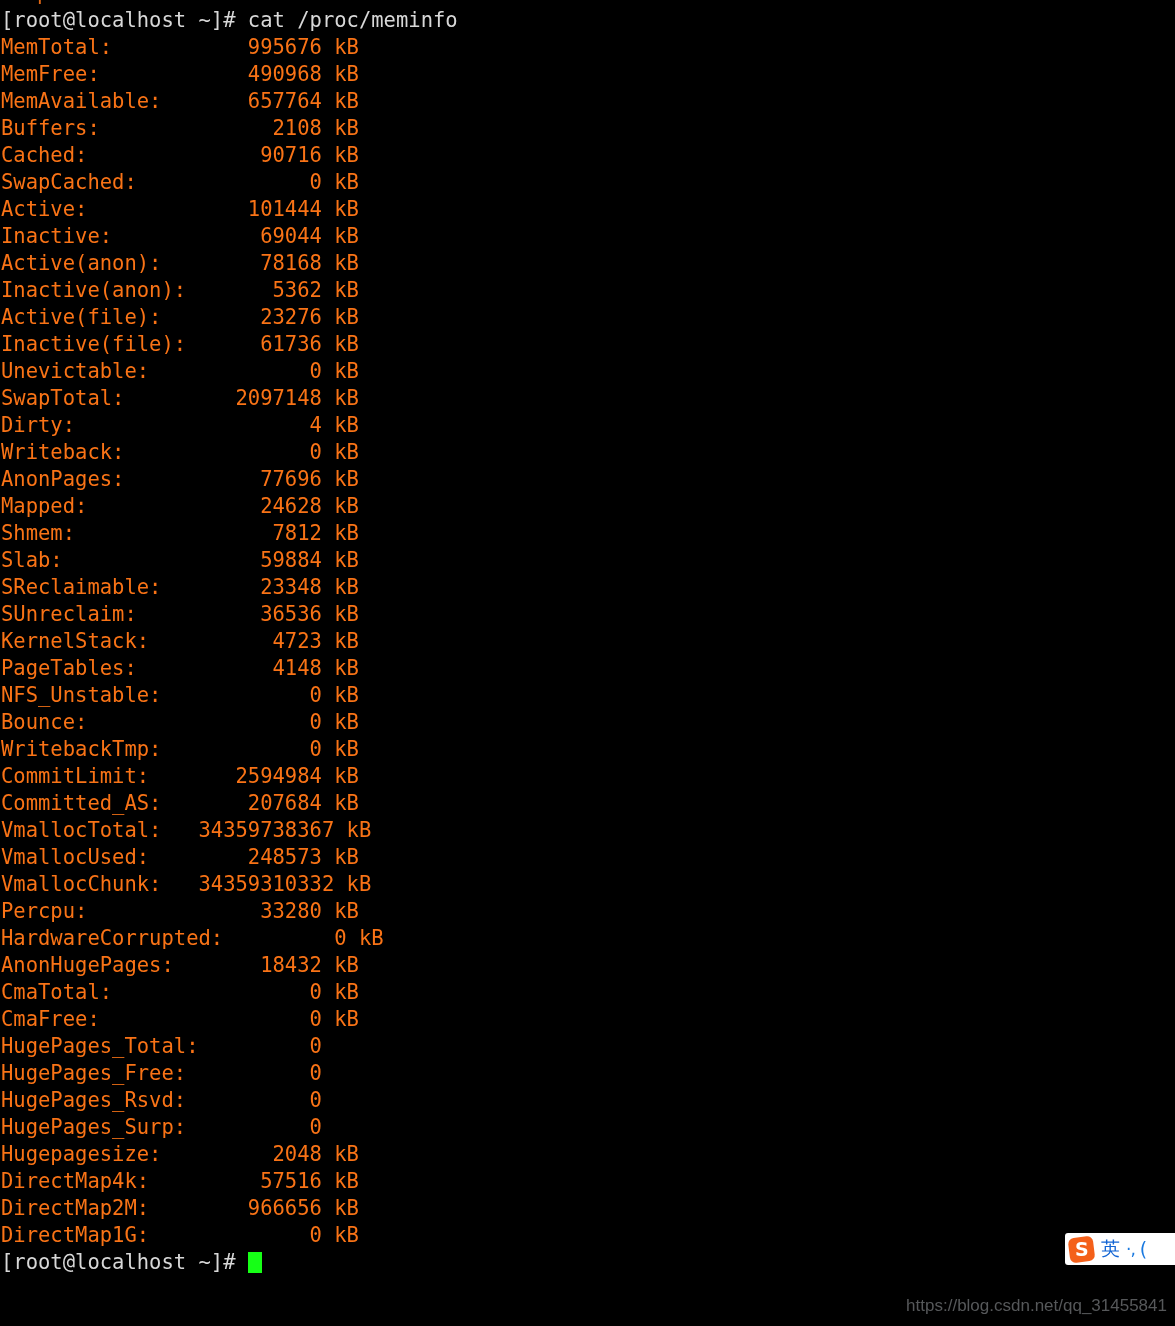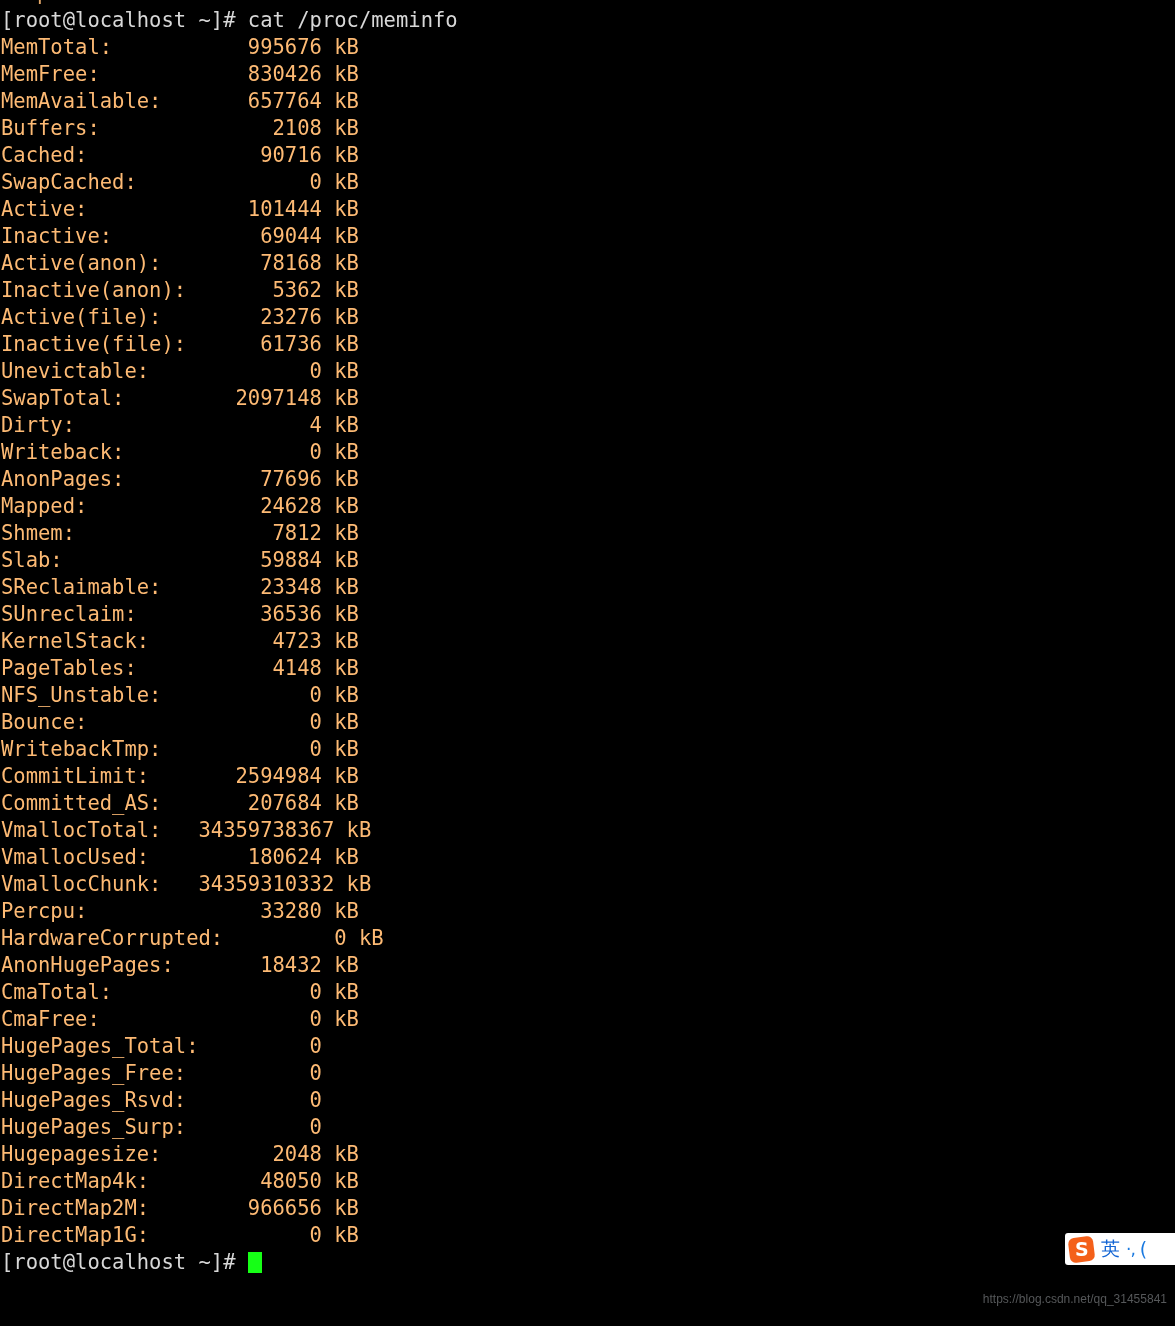--- a/index.html
+++ b/index.html
@@ -34,21 +34,21 @@
     height: 27px;
     width: 1175px;
     overflow: hidden;
     opacity: 0.9;
   }
 
   .term-line {
     height: 27px;
     line-height: 27px;
     font-size: 20.5px;
-    color: #fdba74;
+    color: #f97316;
     white-space: pre;
     letter-spacing: 0px;
     font-family: "DejaVu Sans Mono", "Liberation Mono", monospace;
   }
 
   #screen-lines {
     position: absolute;
     left: 1px;
     top: 7px;
     width: 1175px;
@@ -121,41 +121,41 @@
     font-family: "DejaVu Sans", sans-serif;
     font-size: 19px;
     margin-left: 5px;
     flex: 0 0 auto;
   }
 
   
   #watermark {
     position: absolute;
     right: 8px;
-    bottom: 20px;
+    bottom: 10px;
     color: #56585a;
     font-family: "Liberation Sans", sans-serif;
-    font-size: 12px;
+    font-size: 17px;
     white-space: nowrap;
   }
 </style>
 </head>
 <body>
 
 <div id="terminal">
 
   <div class="scrollback-clip">
     <div class="term-line">Swap:          2097148      2097148            0</div>
   </div>
 
   <div id="screen-lines">
 
   <div class="term-line prompt-line">[root@localhost ~]# cat /proc/meminfo</div>
       <div class="term-line">MemTotal:           995676 kB</div>
-      <div class="term-line">MemFree:            830426 kB</div>
+      <div class="term-line">MemFree:            490968 kB</div>
       <div class="term-line">MemAvailable:       657764 kB</div>
       <div class="term-line">Buffers:              2108 kB</div>
       <div class="term-line">Cached:              90716 kB</div>
       <div class="term-line">SwapCached:              0 kB</div>
       <div class="term-line">Active:             101444 kB</div>
       <div class="term-line">Inactive:            69044 kB</div>
       <div class="term-line">Active(anon):        78168 kB</div>
       <div class="term-line">Inactive(anon):       5362 kB</div>
       <div class="term-line">Active(file):        23276 kB</div>
       <div class="term-line">Inactive(file):      61736 kB</div>
@@ -170,33 +170,33 @@
       <div class="term-line">SReclaimable:        23348 kB</div>
       <div class="term-line">SUnreclaim:          36536 kB</div>
       <div class="term-line">KernelStack:          4723 kB</div>
       <div class="term-line">PageTables:           4148 kB</div>
       <div class="term-line">NFS_Unstable:            0 kB</div>
       <div class="term-line">Bounce:                  0 kB</div>
       <div class="term-line">WritebackTmp:            0 kB</div>
       <div class="term-line">CommitLimit:       2594984 kB</div>
       <div class="term-line">Committed_AS:       207684 kB</div>
       <div class="term-line">VmallocTotal:   34359738367 kB</div>
-      <div class="term-line">VmallocUsed:        180624 kB</div>
+      <div class="term-line">VmallocUsed:        248573 kB</div>
       <div class="term-line">VmallocChunk:   34359310332 kB</div>
       <div class="term-line">Percpu:              33280 kB</div>
       <div class="term-line">HardwareCorrupted:         0 kB</div>
       <div class="term-line">AnonHugePages:       18432 kB</div>
       <div class="term-line">CmaTotal:                0 kB</div>
       <div class="term-line">CmaFree:                 0 kB</div>
       <div class="term-line">HugePages_Total:         0</div>
       <div class="term-line">HugePages_Free:          0</div>
       <div class="term-line">HugePages_Rsvd:          0</div>
       <div class="term-line">HugePages_Surp:          0</div>
       <div class="term-line">Hugepagesize:         2048 kB</div>
-      <div class="term-line">DirectMap4k:         48050 kB</div>
+      <div class="term-line">DirectMap4k:         57516 kB</div>
       <div class="term-line">DirectMap2M:        966656 kB</div>
       <div class="term-line">DirectMap1G:             0 kB</div>
       <div class="term-line prompt-line"><span>[root@localhost ~]# </span><span class="cursor-block"></span></div>
     </div>
 
   <div id="ime-bar">
     <div class="ime-logo">
       <span>S</span>
     </div>
     <div class="ime-mode">英</div>

